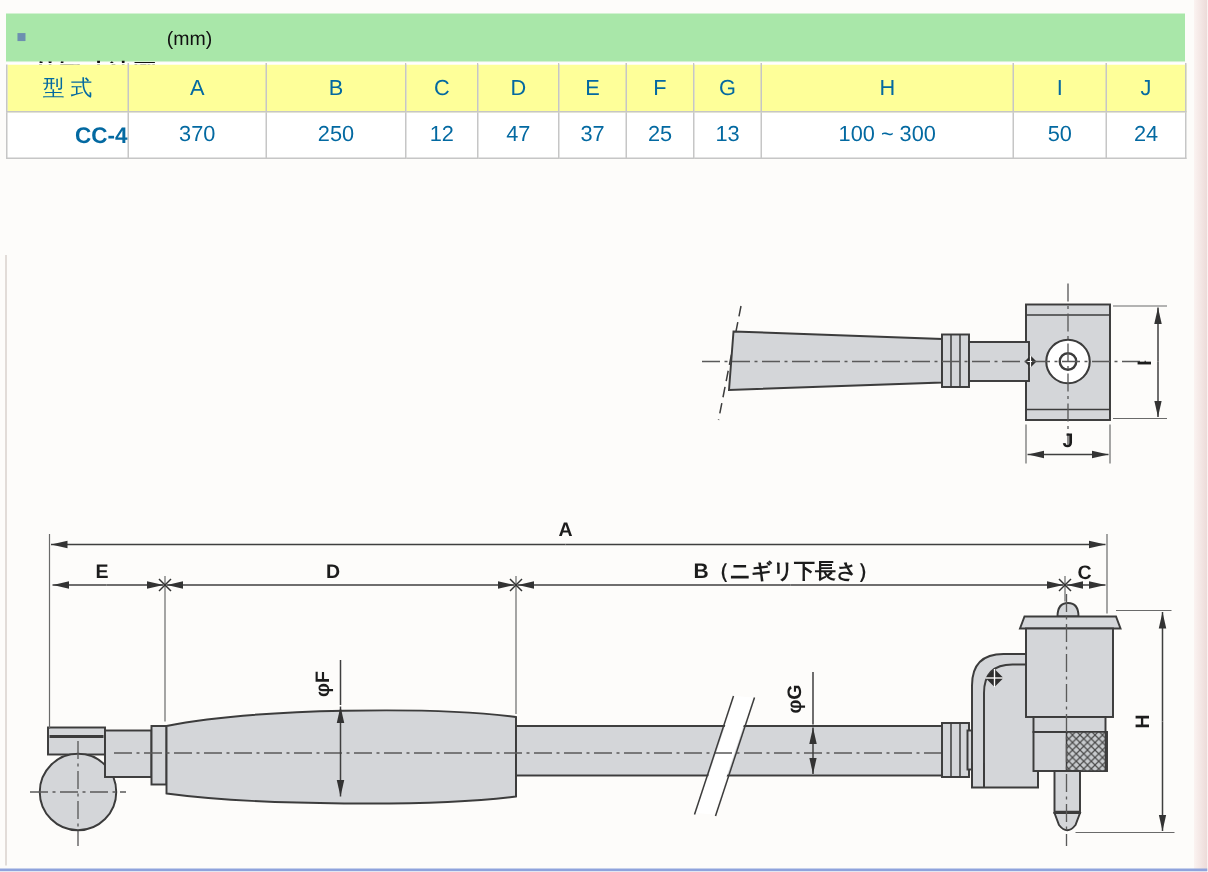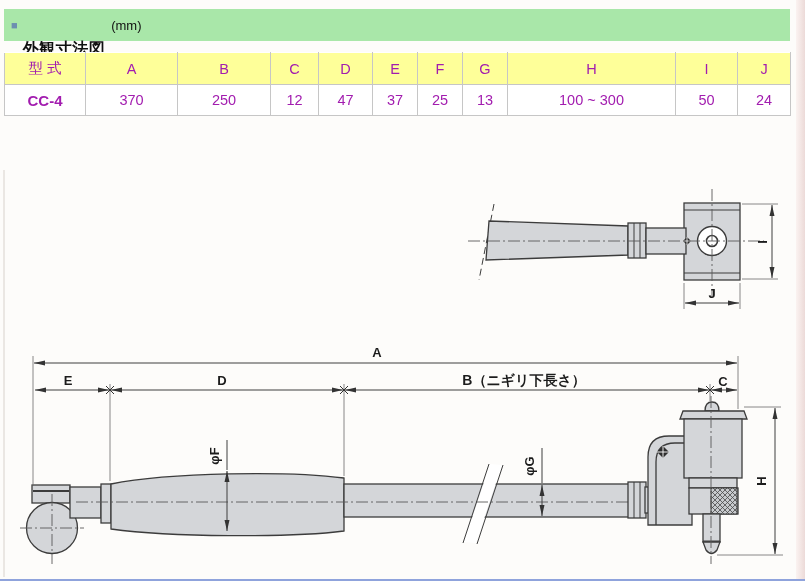--- a/index.html
+++ b/index.html
@@ -14,30 +14,30 @@
     background:#a9e7a9;box-sizing:border-box;
     display:flex;align-items:center;padding-left:7px;
     color:#101010;font-size:16px;
   }
   .green-bar .bullet{color:#6d8fb0;font-size:11px;margin-right:5px;line-height:1;}
   .green-bar .t{font-weight:bold;letter-spacing:.5px;margin-top:48px;}
   .green-bar .u{font-weight:normal;margin-left:6px;font-size:13px;}
 
   
   table.dim-table{
-    position:absolute;left:4px;top:52px;width:786px;
+    position:absolute;left:4px;top:42px;width:786px;
     border-collapse:collapse;table-layout:fixed;
-    font-size:14.5px;color:#a21caf;
+    font-size:14.5px;color:#0369a1;
   }
   .dim-table th,.dim-table td{
     border:1px solid #c6c6c6;text-align:center;padding:0;
     background:#ffffff;font-weight:normal;height:30px;
   }
   .dim-table thead th{background:#feff99;height:31px;border-top:1px solid #ffffff;}
-  .dim-table .model{font-weight:bold;font-size:15px;}
+  .dim-table .model{font-weight:bold;font-size:15px;text-align:right;}
   .dim-table tr.alt th,.dim-table tr.alt td{background:#d9d9d9;}
 
   
   svg.drawing{position:absolute;left:0;top:0;pointer-events:none;}
   .fill{fill:#d4d6d9;stroke:#3c3c3c;stroke-width:1.3;}
   .lnn{fill:none;stroke:#3c3c3c;stroke-width:1.3;}
   .thin{fill:none;stroke:#3c3c3c;stroke-width:1;}
   .cl{fill:none;stroke:#5a5a5a;stroke-width:.9;stroke-dasharray:12 3 2 3;}
   .ext{stroke:#6a6a6a;stroke-width:.8;}
   .dim{stroke:#3f3f3f;stroke-width:1;fill:none;}

